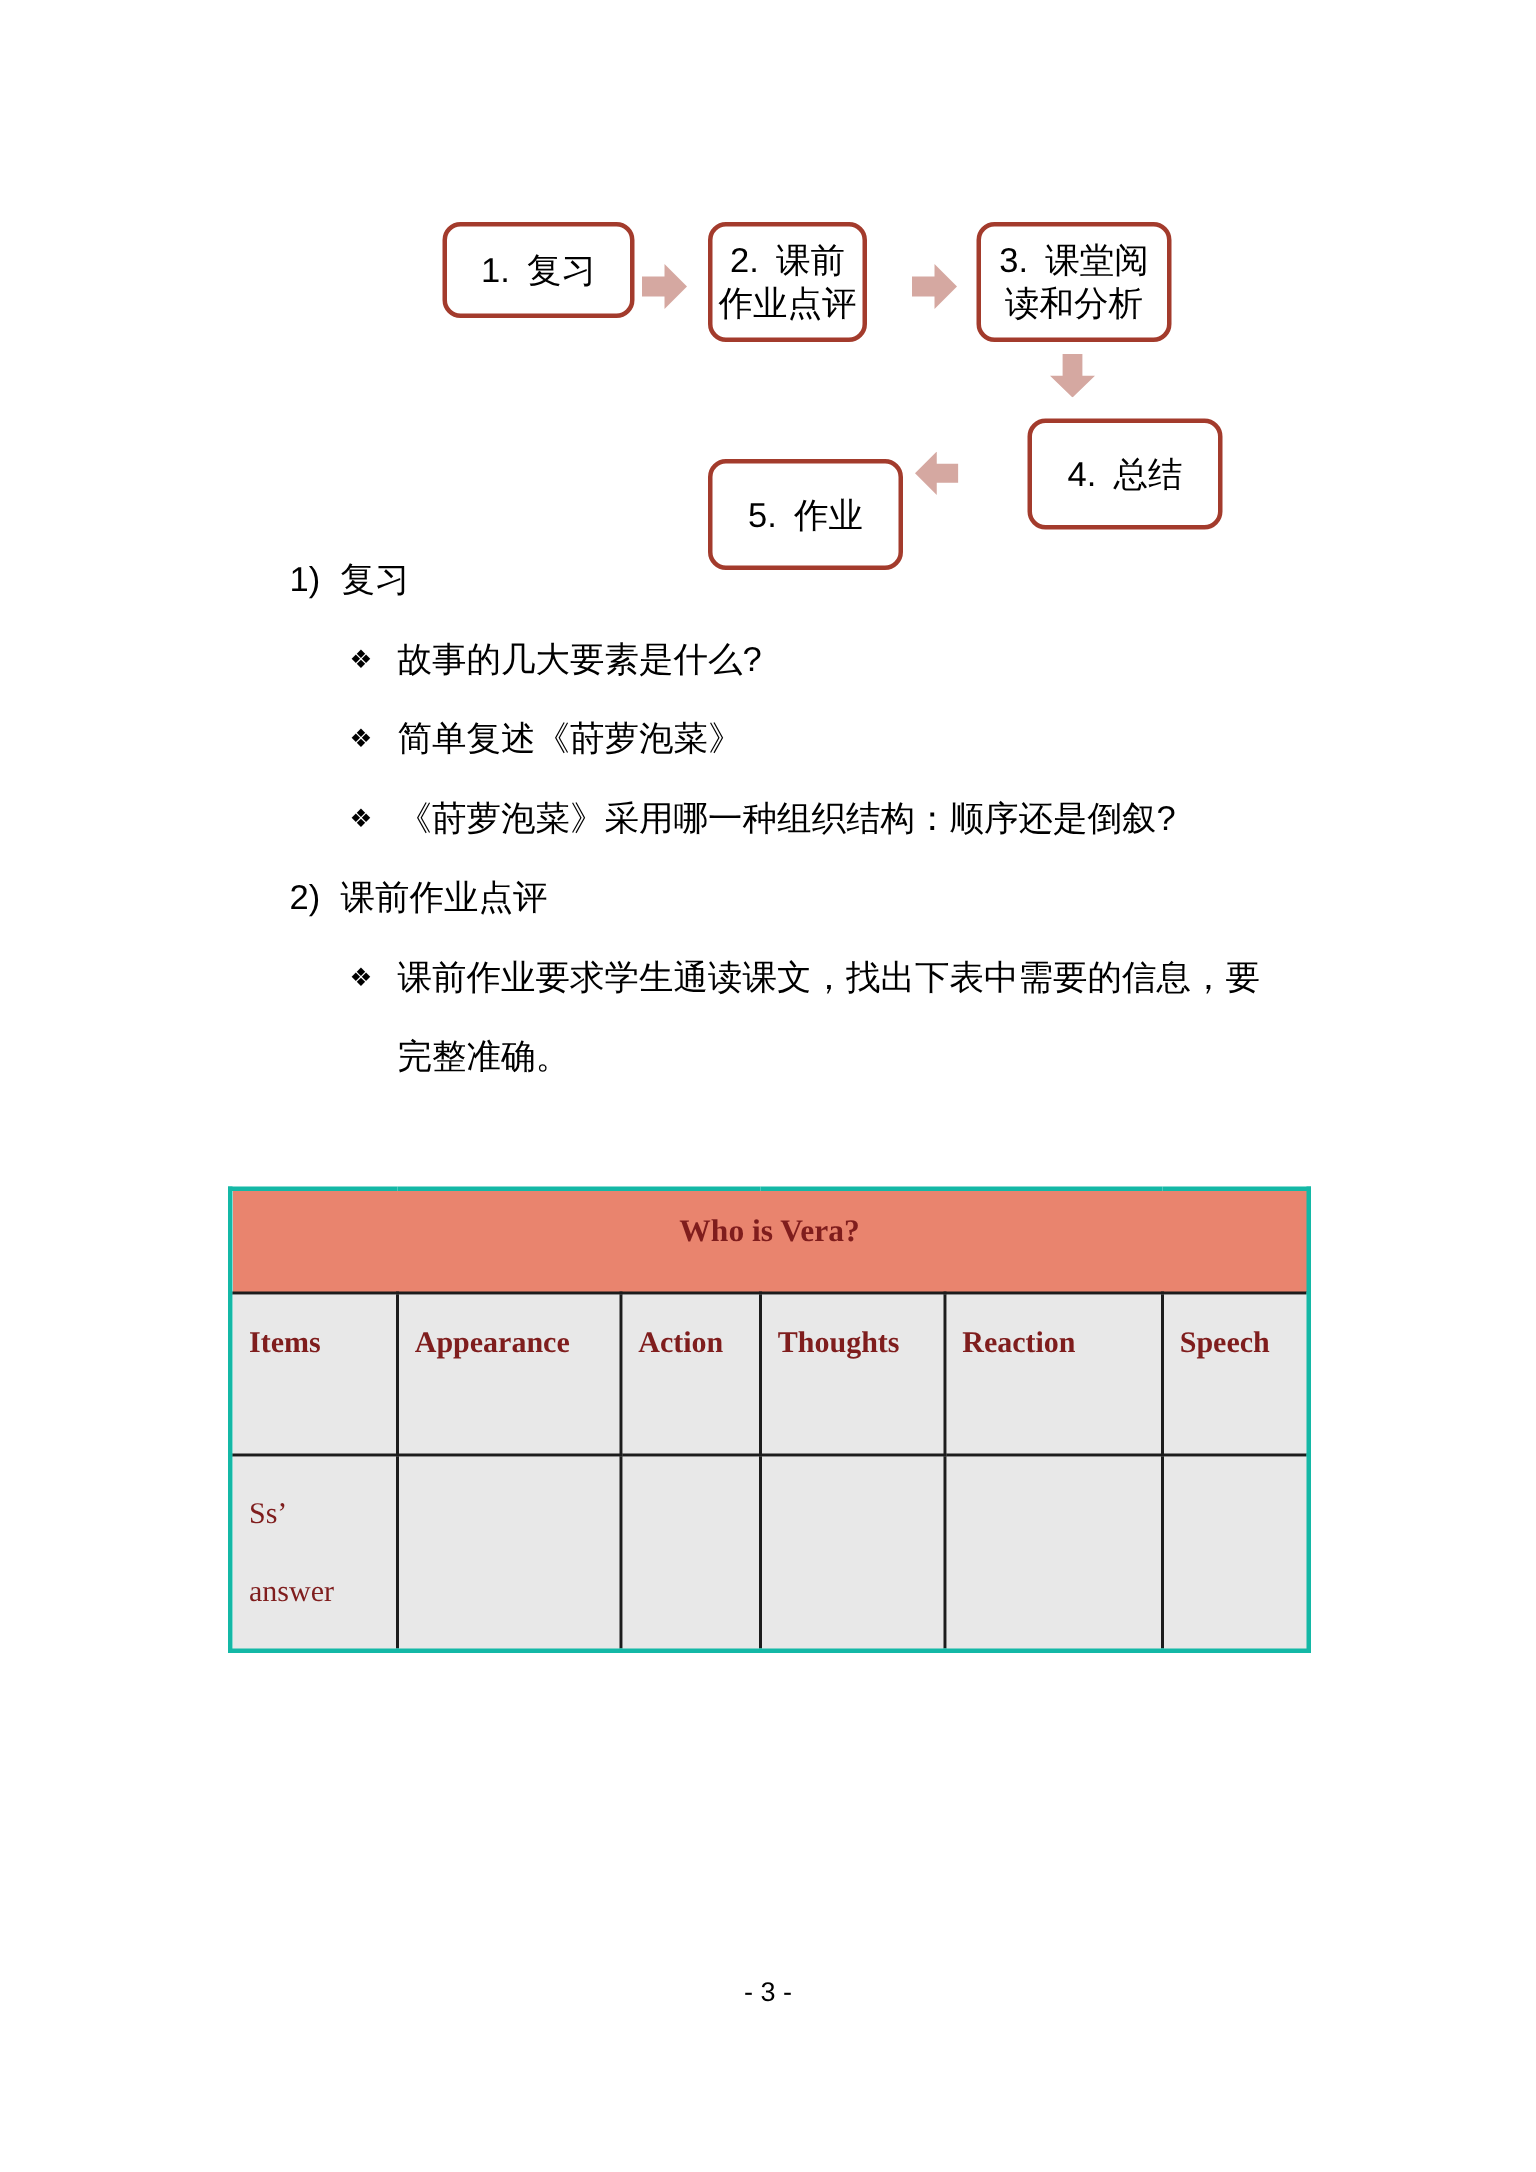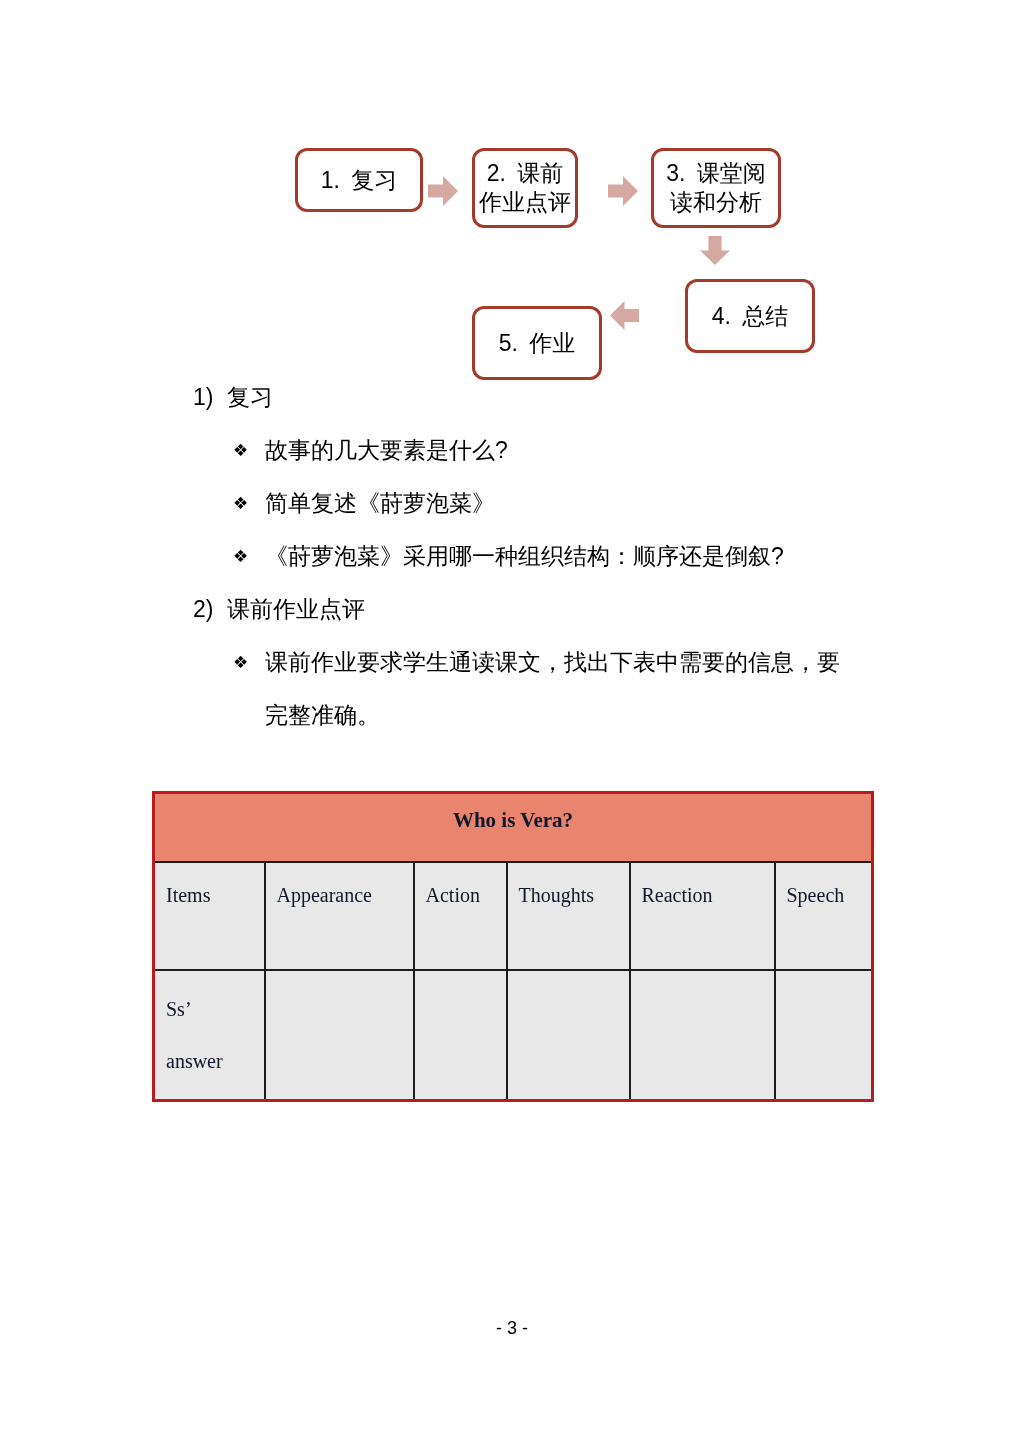--- a/index.html
+++ b/index.html
@@ -53,21 +53,21 @@
   }
   .a1 { left: 428px; top: 176px; width: 30px; height: 30px; }
   .a2 { left: 608px; top: 176px; width: 30px; height: 30px; }
   .a3 { left: 700px; top: 236px; width: 30px; height: 29px; }
   .a4 { left: 610px; top: 301px; width: 29px; height: 29px; }
 
   
   .outline {
     position: absolute;
     left: 0;
-    top: 371px;
+    top: 360px;
     width: 851px;
     font-size: 23px;
     line-height: 53px;
   }
   .o-heading {
     padding-left: 193px;
     white-space: nowrap;
   }
   .o-num {
     display: inline-block;
@@ -90,45 +90,45 @@
   }
 
   
   table.vera {
     position: absolute;
     left: 152px;
     top: 791px;
     width: 719px;
     border-collapse: collapse;
     table-layout: fixed;
-    border: 3px solid #b91c1c;
+    border: 3px solid #14b8a6;
     font-family: "Liberation Serif", serif;
     font-size: 20px;
-    color: #0f172a;
+    color: #7f1d1d;
   }
   table.vera th, table.vera td {
     border: 2px solid #1C1C1C;
     vertical-align: top;
     line-height: 52px;
     overflow: hidden;
   }
   td.t-title {
     background: #E9846E;
     text-align: center;
     vertical-align: middle;
     font-weight: bold;
     font-size: 21px;
     line-height: 24px;
     height: 67px;
     padding: 0;
   }
   table.vera th {
     background: #E8E8E8;
     text-align: left;
-    font-weight: normal;
+    font-weight: bold;
     padding: 6px 16px 6px 11px;
   }
   tr.r-head   { height: 108px; }
   tr.r-body   { height: 124px; }
   tr.r-shade  { height: 122px; }
   tr.r-body td {
     background: #ffffff;
     padding: 14px 16px 14px 11px;
     text-align: justify;
   }

